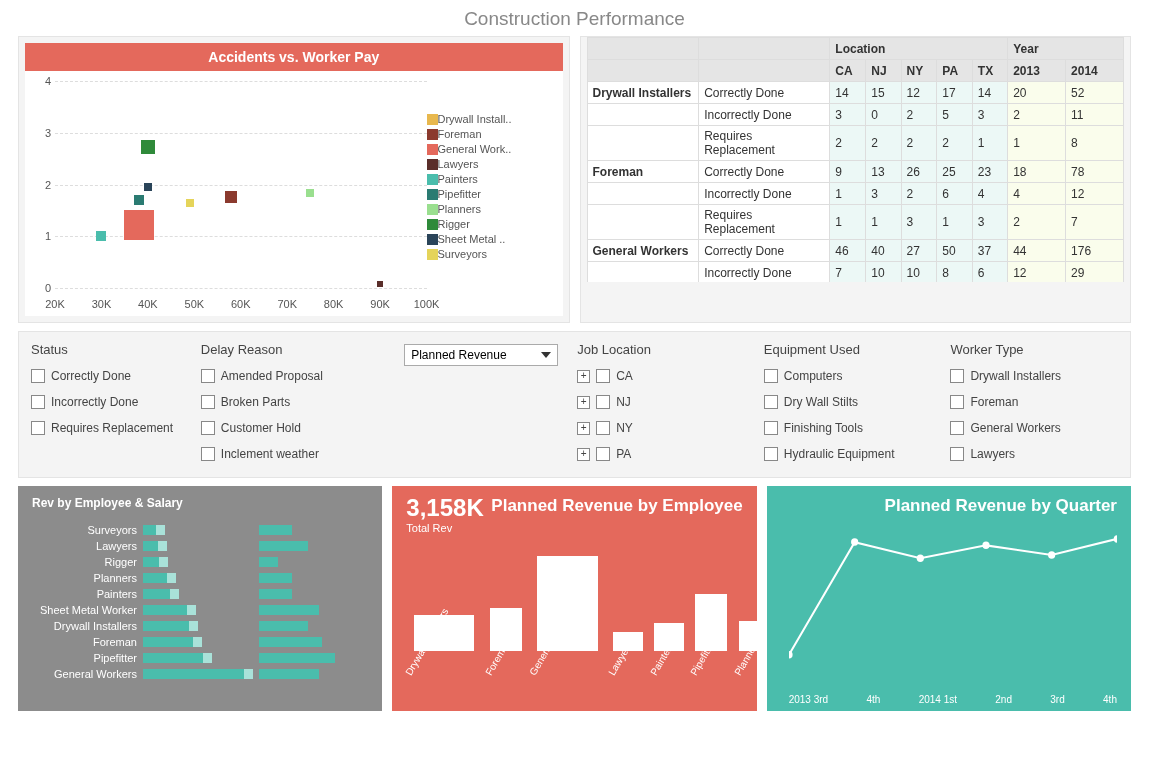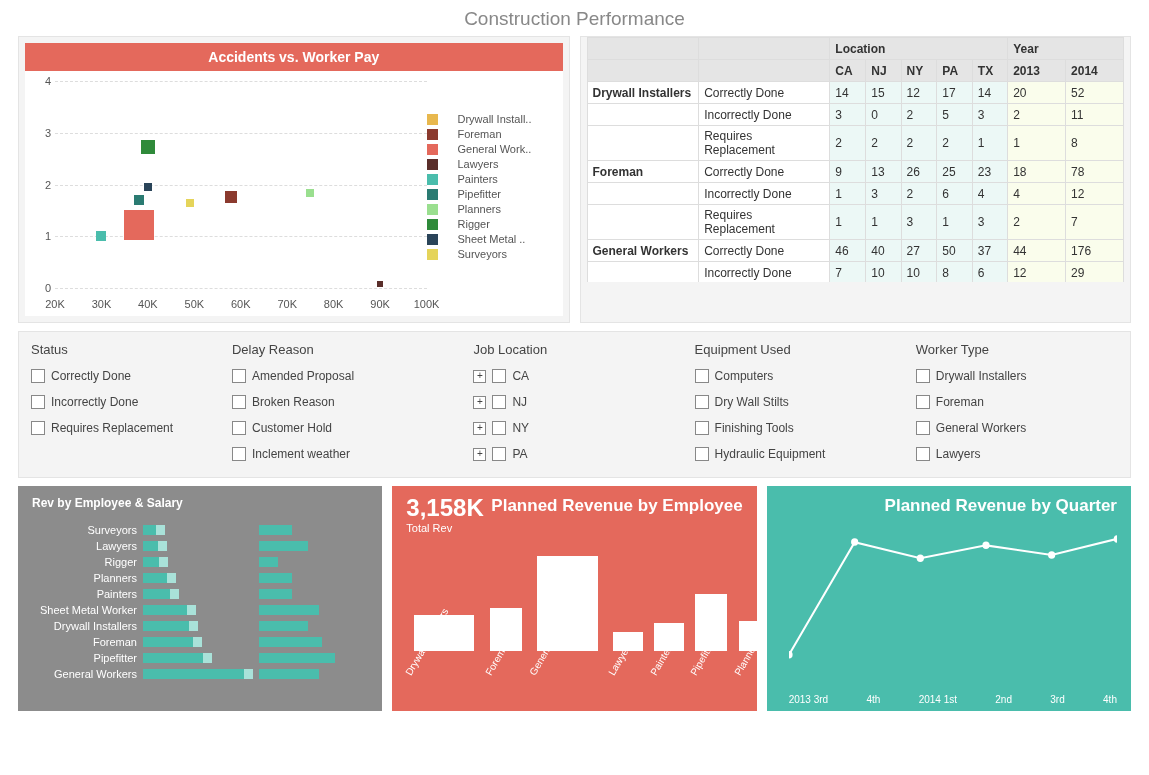--- a/index.html
+++ b/index.html
@@ -79,21 +79,21 @@
   }
   .legend {
     width: 130px;
     padding: 40px 6px 0 0;
     font-size: 11px;
     color: #555;
   }
   .legend-item {
     display: flex;
     align-items: center;
-    gap: 20px;
+    gap: 0;
     margin: 1px 0;
     line-height: 14px;
   }
   .lg-sw {
     width: 11px; height: 11px;
     flex: 0 0 11px;
   }
 
   
   .multiview-wrap {
@@ -515,31 +515,37 @@
       </div>
       <div class="filter-col" style="flex:1.1">
         <span class="filt-title">Delay Reason</span>
         <div id="fDelay">
             <div class="chk-row">
               <span class="chk-box"></span>
               <span>Amended Proposal</span>
             </div>
             <div class="chk-row">
               <span class="chk-box"></span>
-              <span>Broken Reason</span>
+              <span>Broken Parts</span>
             </div>
             <div class="chk-row">
               <span class="chk-box"></span>
               <span>Customer Hold</span>
             </div>
             <div class="chk-row">
               <span class="chk-box"></span>
               <span>Inclement weather</span>
             </div>
           </div>
+      </div>
+      <div class="filter-col" style="flex:0.9">
+        <div class="dropdown">
+          <span>Planned Revenue</span>
+          <span class="caret"></span>
+        </div>
       </div>
       <div class="filter-col">
         <span class="filt-title">Job Location</span>
         <div id="fLoc">
             <div class="chk-row">
               <span class="expand">+</span>
               <span class="chk-box"></span>
               <span>CA</span>
             </div>
             <div class="chk-row">

